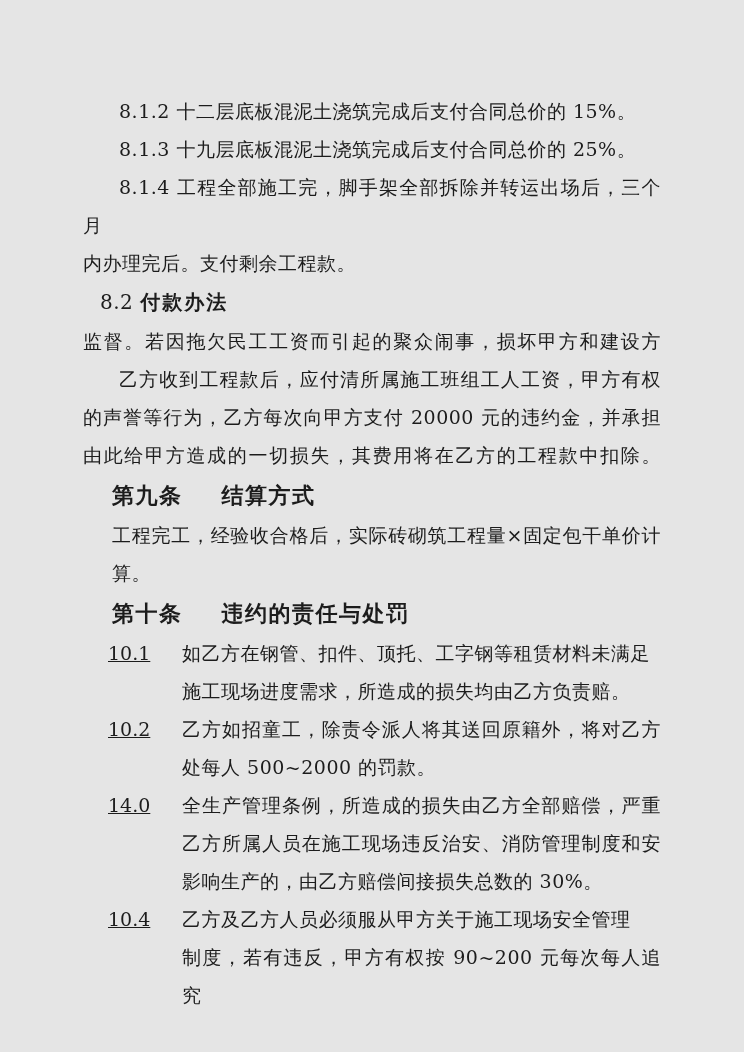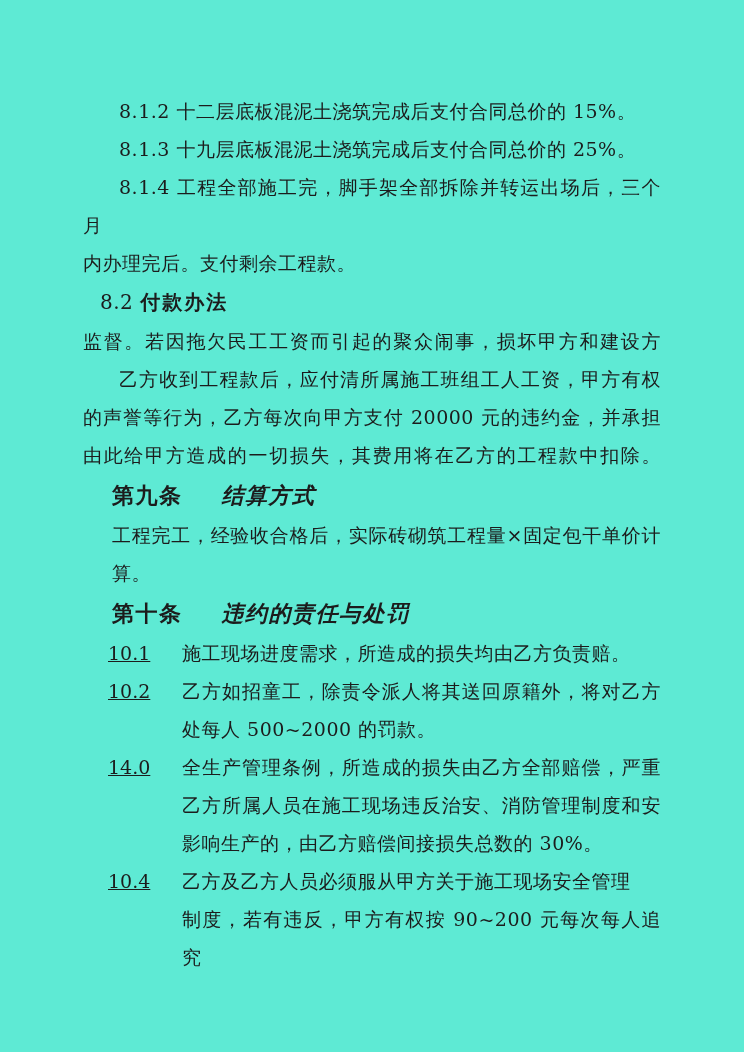--- a/index.html
+++ b/index.html
@@ -4,21 +4,21 @@
 <style>
   html, body {
     margin: 0;
     padding: 0;
     background: #ffffff;
   }
   .page {
     position: relative;
     width: 744px;
     height: 1052px;
-    background: #5eead4;
+    background: #e5e5e5;
     color: #1c1c1c;
     font-family: "DejaVu Serif", "Liberation Serif", serif;
     overflow: hidden;
   }
   .content {
     position: absolute;
     left: 83px;
     top: 92px;
     width: 578px;
     font-size: 19px;
@@ -52,21 +52,21 @@
   
   .chapter-heading {
     display: flex;
     line-height: 42px;
     margin-left: 29px;
     font-size: 22px;
     font-weight: bold;
     letter-spacing: 1.5px;
   }
   .chapter-heading .num { flex: 0 0 auto; }
-  .chapter-heading .title { margin-left: 39px; font-style: italic; }
+  .chapter-heading .title { margin-left: 39px; }
   
   .block-para {
     margin-left: 29px;
   }
   
   .item {
     display: grid;
     grid-template-columns: 74px 1fr;
     margin-left: 25px;
   }
@@ -117,20 +117,21 @@
     </div>
 
     <div class="chapter-heading">
       <span class="num">第十条</span>
       <span class="title">违约的责任与处罚</span>
     </div>
 
     <div class="item">
       <div class="num">10.1</div>
       <div class="lines">
+        <div class="line">如乙方在钢管、扣件、顶托、工字钢等租赁材料未满足</div>
         <div class="line">施工现场进度需求，所造成的损失均由乙方负责赔。</div>
       </div>
     </div>
 
     <div class="item">
       <div class="num">10.2</div>
       <div class="lines">
         <div class="line full">乙方如招童工，除责令派人将其送回原籍外，将对乙方</div>
         <div class="line">处每人 500~2000 的罚款。</div>
       </div>

